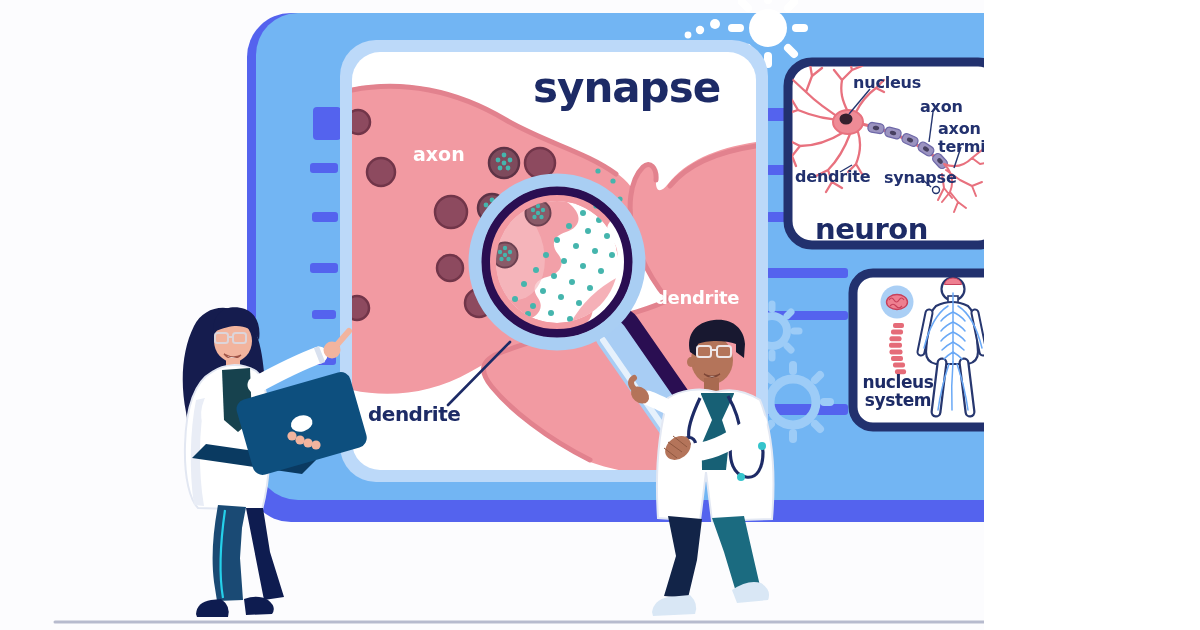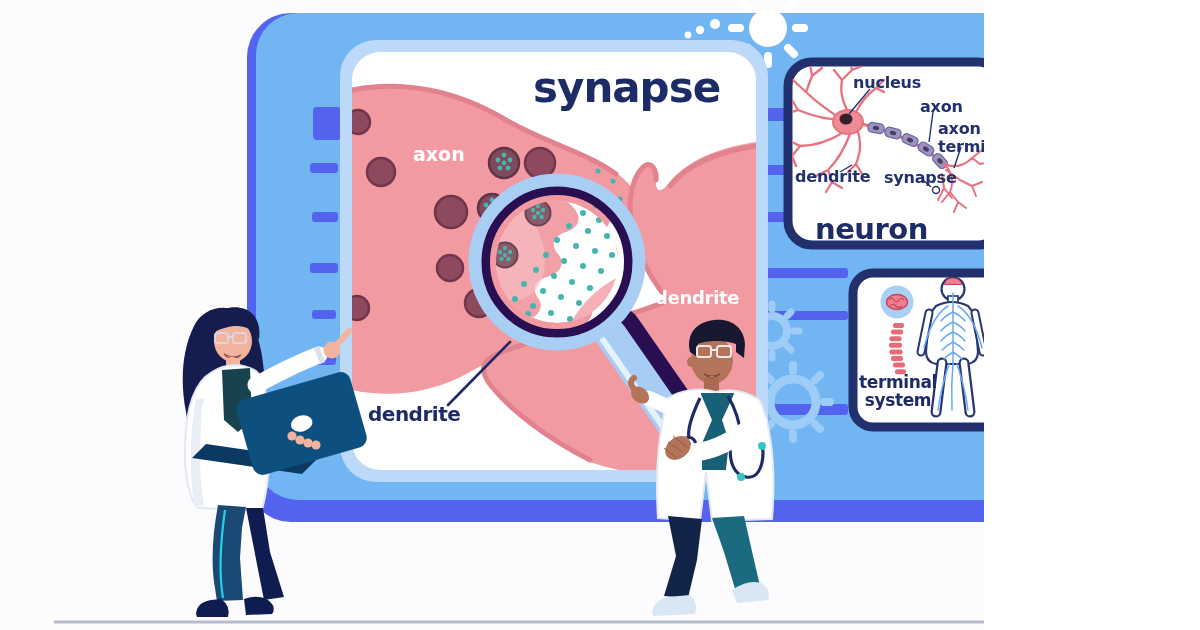--- a/index.html
+++ b/index.html
@@ -449,15 +449,15 @@
 <div id="dendrite-label" class="lbl white">dendrite</div>
 <div id="glutamate-label" class="lbl">dendrite</div>
 
 <div id="neuron-title" class="lbl">neuron</div>
 <div id="nucleus-label" class="nlab">nucleus</div>
 <div id="axon-sm-label" class="nlab">axon</div>
 <div id="axon-terminal-label" class="nlab">axon terminal</div>
 <div id="dendrite-sm-label" class="nlab">dendrite</div>
 <div id="synapse-sm-label" class="nlab">synapse</div>
 
-<div id="ns-title" class="lbl center">terminal system</div>
+<div id="ns-title" class="lbl center">nucleus system</div>
 
 </div>
 
 </body></html>

